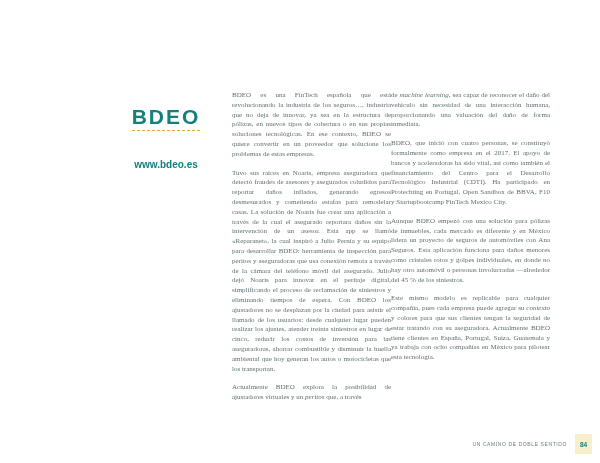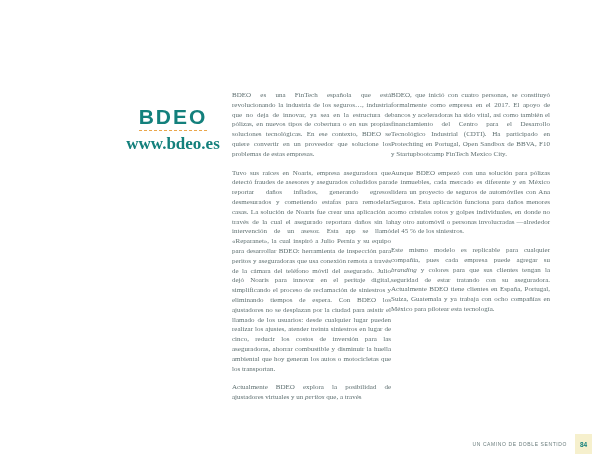--- a/index.html
+++ b/index.html
@@ -19,43 +19,43 @@
     position:relative;
   }
   .page{
     position:relative;
     width:600px;height:463px;
     background:var(--page_bg);
   }
   
   .logo-block{
     position:absolute;
-    left:108px; top:106px;
+    left:101px; top:106px;
     width:130px;
     text-align:center;
   }
   .logo-word{
     font-family:"Liberation Sans", sans-serif;
     font-weight:bold;
     font-size:21px;
     line-height:1;
     letter-spacing:2px;
     color:var(--teal);
   }
   .logo-dash{
     width:68px;
     border-top:1.5px dashed var(--accent_dash);
     margin:3px auto 0 auto;
   }
   .logo-url{
-    font-family:Liberation Serif, serif;
+    font-family:Liberation Sans, sans-serif;
     font-weight:bold;
-    font-size:17px;
+    font-size:10px;
     color:var(--teal);
-    margin-top:3px;
+    margin-top:28px;
   }
   
   .columns{
     position:absolute;
     left:232px; top:91px;
     width:326px;
     display:flex;
     gap:0;
   }
   .col{
@@ -109,23 +109,24 @@
     <div class="logo-url">www.bdeo.es</div>
   </div>
 
   <div class="columns">
     <div class="col">
         <p>BDEO es una FinTech española que está revolucionando la industria de los seguros…, industria que no deja de innovar, ya sea en la estructura de pólizas, en nuevos tipos de cobertura o en sus propias soluciones tecnológicas. En ese contexto, BDEO se quiere convertir en un proveedor que solucione los problemas de estas empresas.</p>
         <p>Tuvo sus raíces en Noaris, empresa aseguradora que detectó fraudes de asesores y asegurados coludidos para reportar daños inflados, generando egresos desmesurados y cometiendo estafas para remodelar casas. La solución de Noaris fue crear una aplicación a través de la cual el asegurado reportara daños sin la intervención de un asesor. Esta app se llamó «Reparanet», la cual inspiró a Julio Pernía y su equipo para desarrollar BDEO: herramienta de inspección para peritos y aseguradoras que usa conexión remota a través de la cámara del teléfono móvil del asegurado. Julio dejó Noaris para innovar en el peritaje digital, simplificando el proceso de reclamación de siniestros y eliminando tiempos de espera. Con BDEO los ajustadores no se desplazan por la ciudad para asistir el llamado de los usuarios: desde cualquier lugar pueden realizar los ajustes, atender treinta siniestros en lugar de cinco, reducir los costos de inversión para las aseguradoras, ahorrar combustible y disminuir la huella ambiental que hoy generan los autos o motocicletas que los transportan.</p>
         <p>Actualmente BDEO explora la posibilidad de ajustadores virtuales y un <em>peritos</em> que, a través</p>
       </div>
     <div class="col">
+        <p>de <em>machine learning</em>, sea capaz de reconocer el daño del vehículo sin necesidad de una interacción humana, proporcionando una valuación del daño de forma inmediata.</p>
         <p>BDEO, que inició con cuatro personas, se constituyó formalmente como empresa en el 2017. El apoyo de bancos y aceleradoras ha sido vital, así como también el financiamiento del Centro para el Desarrollo Tecnológico Industrial (CDTI). Ha participado en Protechting en Portugal, Open Sandbox de BBVA, F10 y Startupbootcamp FinTech Mexico City.</p>
         <p>Aunque BDEO empezó con una solución para pólizas de inmuebles, cada mercado es diferente y en México lidera un proyecto de seguros de automóviles con Ana Seguros. Esta aplicación funciona para daños menores como cristales rotos y golpes individuales, en donde no hay otro automóvil o personas involucradas —alrededor del 45 % de los siniestros.</p>
-        <p>Este mismo modelo es replicable para cualquier compañía, pues cada empresa puede agregar su <em>branding</em> y colores para que sus clientes tengan la seguridad de estar tratando con su aseguradora. Actualmente BDEO tiene clientes en España, Portugal, Suiza, Guatemala y ya trabaja con ocho compañías en México para pilotear esta tecnología.</p>
+        <p>Este mismo modelo es replicable para cualquier compañía, pues cada empresa puede agregar su <em>contexto</em> y colores para que sus clientes tengan la seguridad de estar tratando con su aseguradora. Actualmente BDEO tiene clientes en España, Portugal, Suiza, Guatemala y ya trabaja con ocho compañías en México para pilotear esta tecnología.</p>
       </div>
   </div>
 
   <div class="footer">
     <span class="running-title">UN CAMINO DE DOBLE SENTIDO</span>
     <span class="page-number-box">
       <span class="page-number">84</span>
     </span>
   </div>
 

